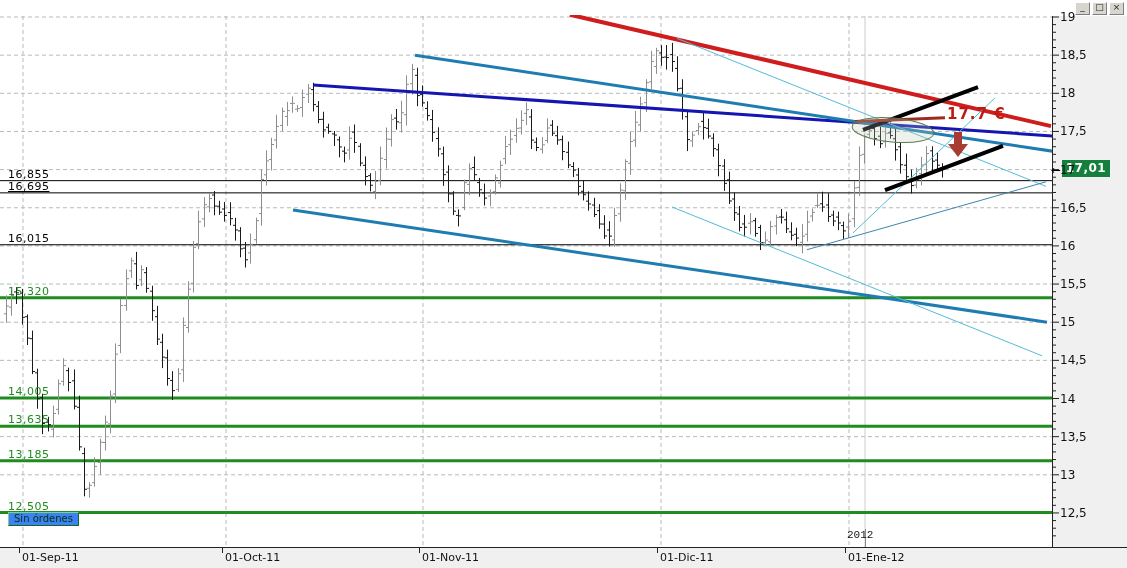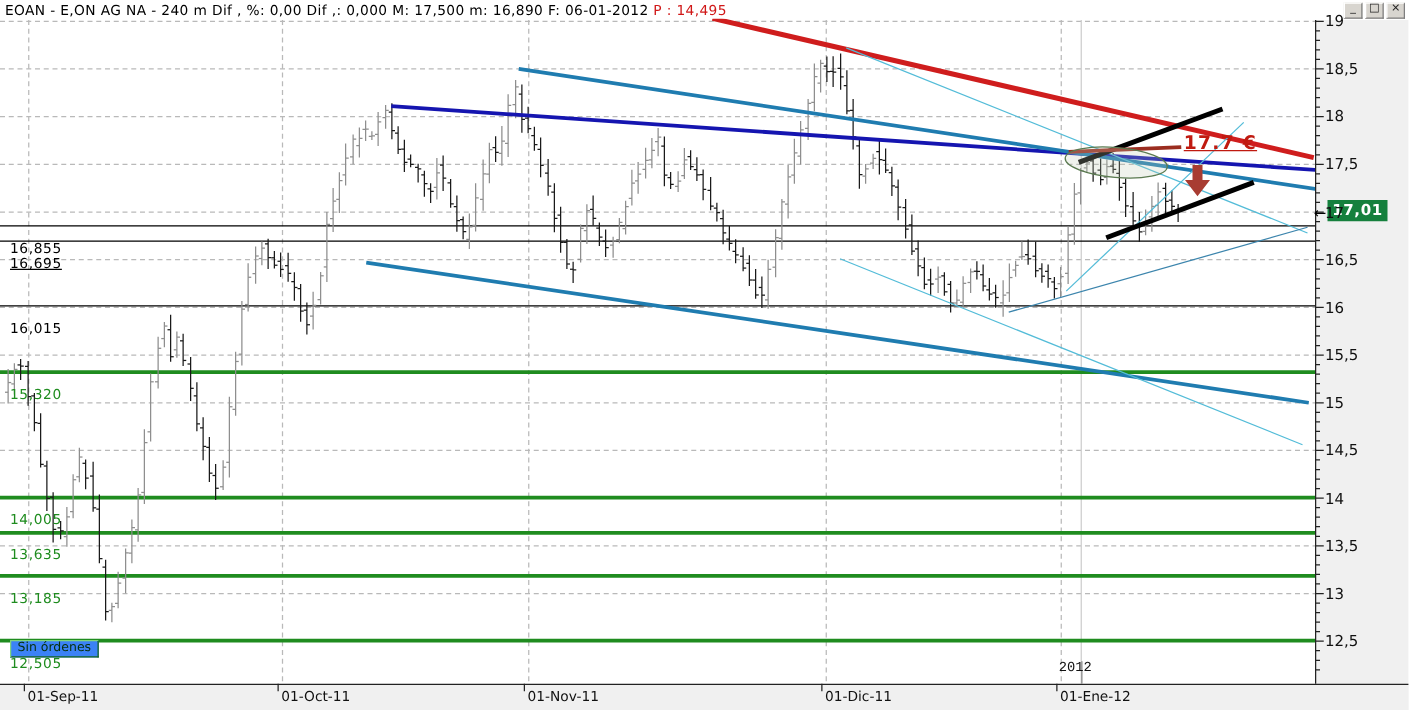--- a/index.html
+++ b/index.html
@@ -8,30 +8,30 @@
   #titlebar{position:absolute;left:0;top:0;width:1050px;height:16px;white-space:nowrap;
             font-size:11px;color:#000;padding-left:4px;padding-top:2px;letter-spacing:0.3px;}
   #titlebar .red{color:#d01818;}
   #winbtns{position:absolute;right:3px;top:2px;display:flex;gap:2px;}
   .wbtn{width:13px;height:11px;background:#d8d5cf;border-top:1px solid #fff;border-left:1px solid #fff;
         border-right:1px solid #7f7f7f;border-bottom:1px solid #7f7f7f;font-size:9px;line-height:8px;
         text-align:center;color:#222;cursor:default;}
   svg{position:absolute;left:0;top:0;}
   .ylab{position:absolute;left:1060px;font-size:12px;color:#111;}
   .xlab{position:absolute;font-size:11px;color:#111;top:551px;white-space:nowrap;}
-  .lvlab{position:absolute;left:8px;font-size:11px;letter-spacing:0.5px;white-space:nowrap;margin-top:24px;}
+  .lvlab{position:absolute;left:8px;font-size:11px;letter-spacing:0.5px;white-space:nowrap;}
   #lastprice{position:absolute;left:1062px;top:160px;width:48px;height:17px;background:#15803d;color:#fff;
              font-size:12px;font-weight:bold;text-align:center;line-height:17px;letter-spacing:0.5px;}
   #yearlab{position:absolute;left:847px;top:529px;font-size:11px;color:#111;font-family:Liberation Mono, monospace;}
   #watermark{position:absolute;left:70px;top:522px;font-size:16px;font-weight:bold;color:#a9b2c3;letter-spacing:0.5px;}
   #ordersbtn{position:absolute;left:8px;top:512px;height:12px;padding:0 5px;background:#3b82f6;
              border:1px solid #17641c;border-top-color:#7ed47e;border-left-color:#7ed47e;
              font-size:10px;line-height:11px;color:#06300a;white-space:nowrap;}
   #anno177{position:absolute;left:947px;top:105px;font-size:15px;font-weight:bold;color:#c01a10;
-           white-space:nowrap;letter-spacing:1px;text-decoration:underline;}
+           white-space:nowrap;letter-spacing:1px;}
 </style>
 </head>
 <body>
 
 <div id="app">
 
   <svg id="chart" width="1127" height="568">
       <defs>
         <clipPath id="plot">
           <rect x="0" y="15" width="1052" height="532"></rect>
@@ -712,21 +712,20 @@
         <line x1="19.5" y1="547" x2="19.5" y2="553" stroke="#222" stroke-width="1"></line>
         <line x1="222.5" y1="547" x2="222.5" y2="553" stroke="#222" stroke-width="1"></line>
         <line x1="419.5" y1="547" x2="419.5" y2="553" stroke="#222" stroke-width="1"></line>
         <line x1="657.5" y1="547" x2="657.5" y2="553" stroke="#222" stroke-width="1"></line>
         <line x1="845.5" y1="547" x2="845.5" y2="553" stroke="#222" stroke-width="1"></line>
         <line x1="865.5" y1="529" x2="865.5" y2="547" stroke="#888" stroke-width="1"></line>
       </g>
       <text x="1051" y="174" font-size="12" fill="#000">←</text>
     </svg>
 
-  <div id="titlebar"><span>EOAN - E,ON AG NA -  240 m Dif , %: 0,00 Dif ,: 0,000 M: 17,500 m: 16,890 F: 06-01-2012 </span><span class="red">P : 14,495</span></div>
 
   <div id="winbtns">
     <div class="wbtn">_</div>
     <div class="wbtn">□</div>
     <div class="wbtn">×</div>
   </div>
 
   <div id="lastprice">17,01</div>
 
   <div id="anno177">17.7 €</div>

